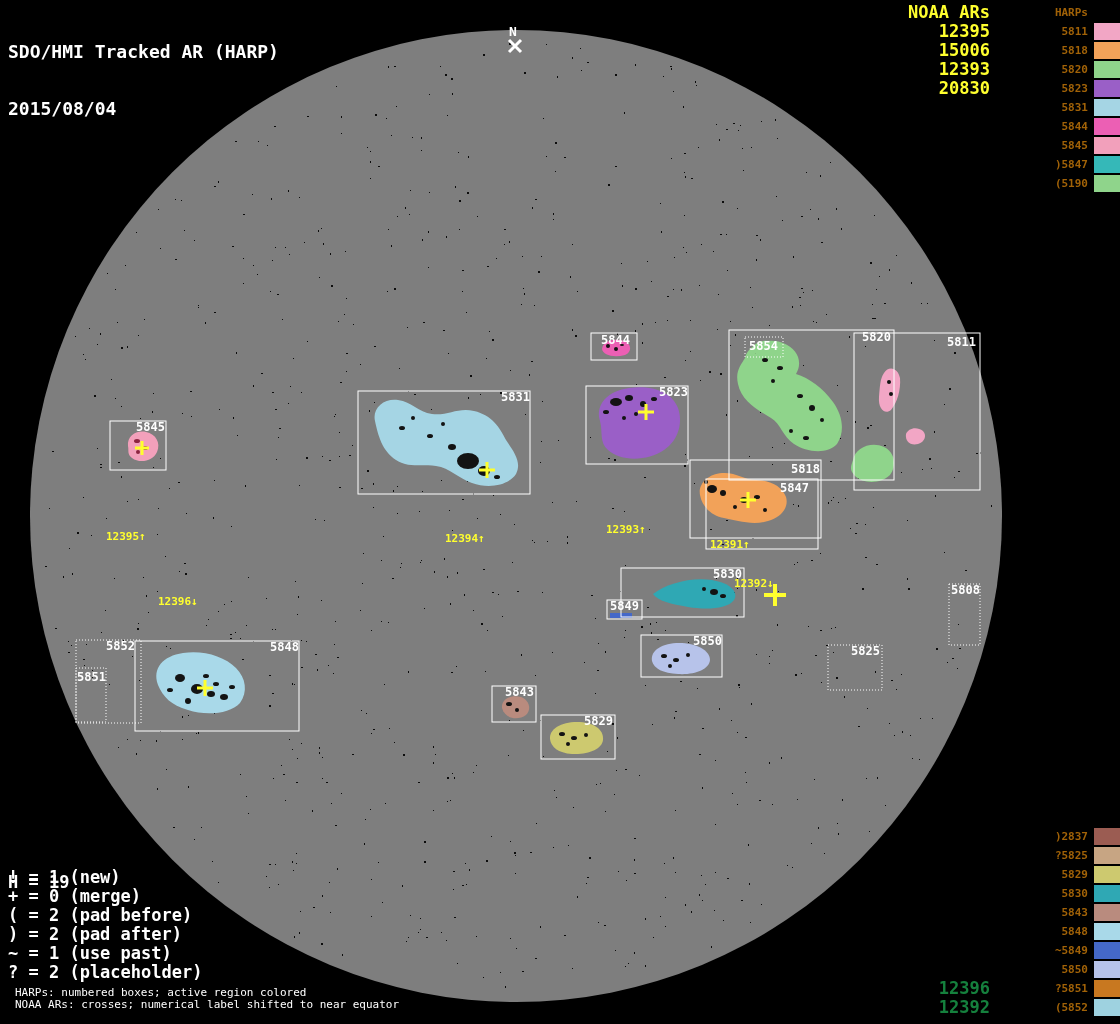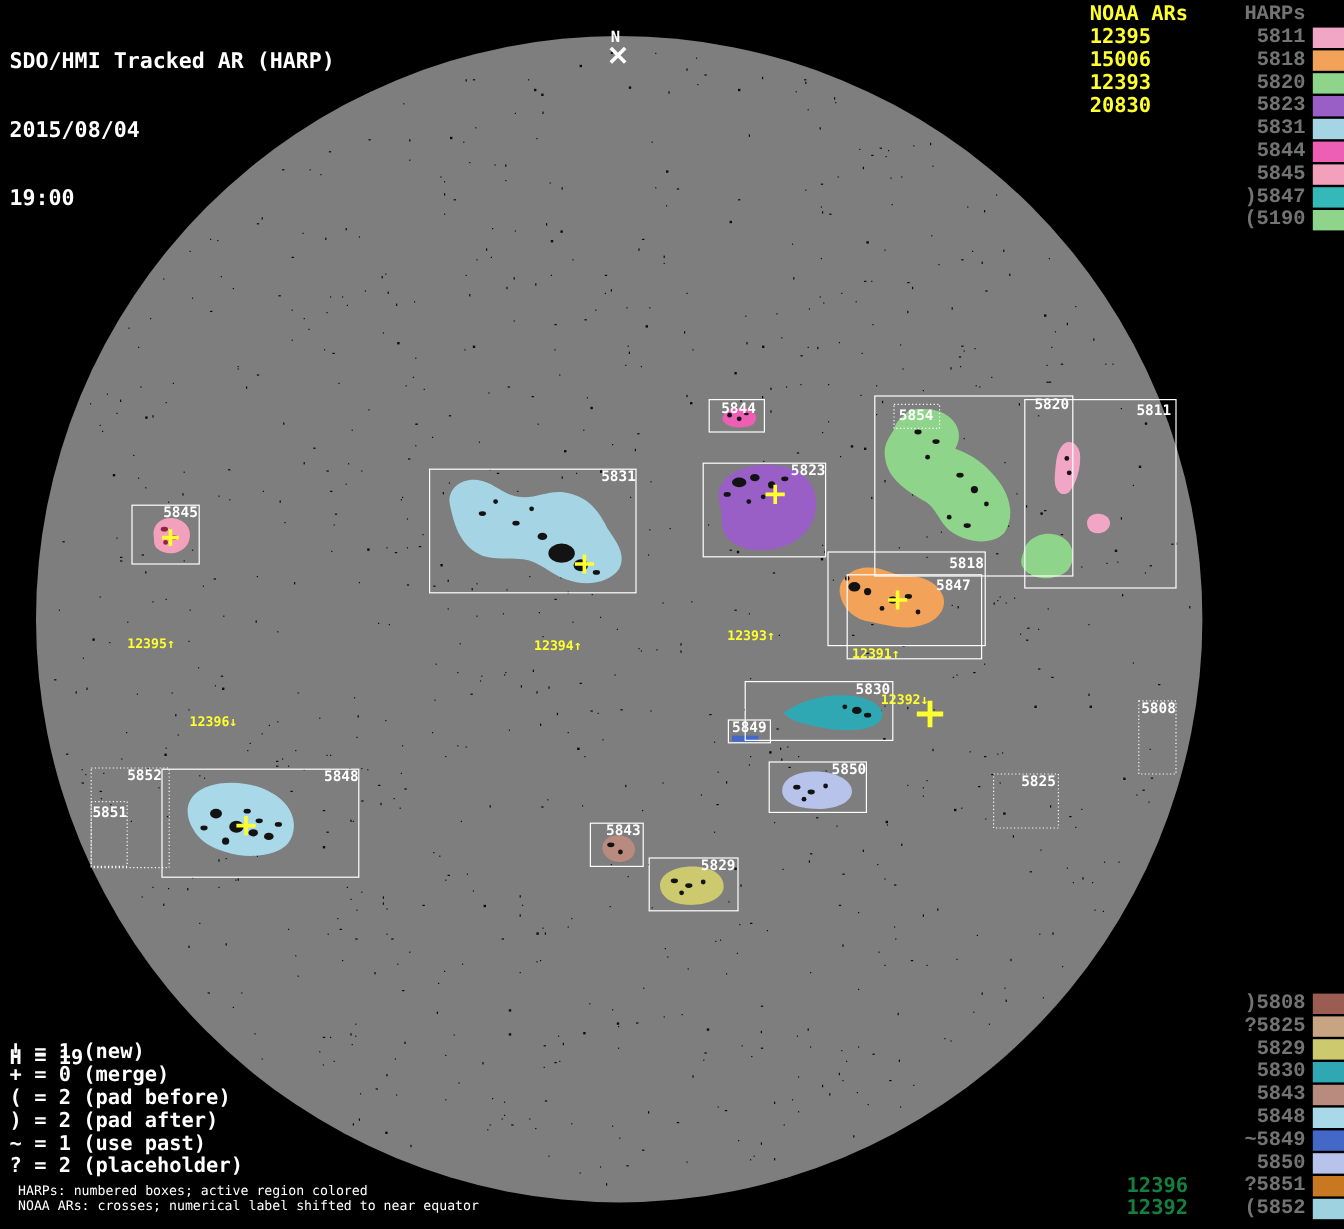--- a/index.html
+++ b/index.html
@@ -7,24 +7,24 @@
          font-family:"DejaVu Sans Mono",monospace;font-weight:700;color:#fff;}
   #map{position:absolute;left:0;top:0;}
   #map text{font-family:"DejaVu Sans Mono",monospace;font-weight:700;}
   #map text.boxlab{font-size:12px;fill:#ffffff;}
   #map text.noaalab{font-size:11px;fill:#ffff2e;}
 
   .hdr{position:absolute;left:8px;top:4px;font-size:18px;line-height:19px;white-space:pre;}
   .north-label{position:absolute;left:509px;top:24px;font-size:13px;}
 
   #legend-tr{position:absolute;top:3px;right:0;}
-  #noaa-col{position:absolute;top:3px;right:130px;color:#ffff2e;text-align:left;}
+  #noaa-col{position:absolute;top:3px;right:130px;color:#ffff2e;text-align:right;}
   .yrow{height:19px;font-size:17px;line-height:19px;white-space:pre;}
   .hrow{display:flex;justify-content:flex-end;align-items:center;height:19px;}
-  .hlabel{font-size:17px;line-height:19px;color:#737373;white-space:pre;font-family:Liberation Mono, monospace;}
+  .hlabel{font-size:11px;line-height:19px;color:#a16207;white-space:pre;}
   .chip{width:26px;height:17px;margin-left:6px;flex:0 0 26px;}
 
   #legend-br{position:absolute;top:827px;right:0;}
   #noaa-col-br{position:absolute;top:979px;right:130px;color:#15803d;text-align:right;}
 
   #h-count{position:absolute;left:8px;top:872px;font-size:17px;white-space:pre;}
   #bl-lines{position:absolute;left:8px;top:868px;}
   .blrow{height:19px;font-size:17px;line-height:19px;white-space:pre;}
   #footnotes{position:absolute;left:15px;top:987px;font-weight:400;}
   .fn{font-size:11px;line-height:12px;white-space:pre;}
@@ -1063,21 +1063,20 @@
       <text x="158" y="605" class="noaalab">12396↓</text>
       <text x="445" y="542" class="noaalab">12394↑</text>
       <text x="606" y="533" class="noaalab">12393↑</text>
       <text x="710" y="548" class="noaalab">12391↑</text>
       <text x="734" y="587" class="noaalab">12392↓</text>
     </svg>
 
   <div class="hdr">
     <div>SDO/HMI Tracked AR (HARP)</div>
     <div>2015/08/04</div>
-    <div>19:00</div>
   </div>
 
   <div class="north-label">N</div>
 
   <div id="noaa-col">
       <div class="yrow">NOAA ARs</div>
       <div class="yrow">12395</div>
       <div class="yrow">15006</div>
       <div class="yrow">12393</div>
       <div class="yrow">20830</div>
@@ -1123,21 +1122,21 @@
         <div class="hrow">
           <span class="hlabel">(5190</span>
           <span class="chip" style="background: rgb(143, 212, 139);"></span>
         </div>
       </div>
   </div>
 
   <div id="legend-br">
     <div id="harp-col-br">
         <div class="hrow">
-          <span class="hlabel">)5808</span>
+          <span class="hlabel">)2837</span>
           <span class="chip" style="background: rgb(155, 92, 82);"></span>
         </div>
         <div class="hrow">
           <span class="hlabel">?5825</span>
           <span class="chip" style="background: rgb(199, 165, 131);"></span>
         </div>
         <div class="hrow">
           <span class="hlabel">5829</span>
           <span class="chip" style="background: rgb(205, 201, 111);"></span>
         </div>

